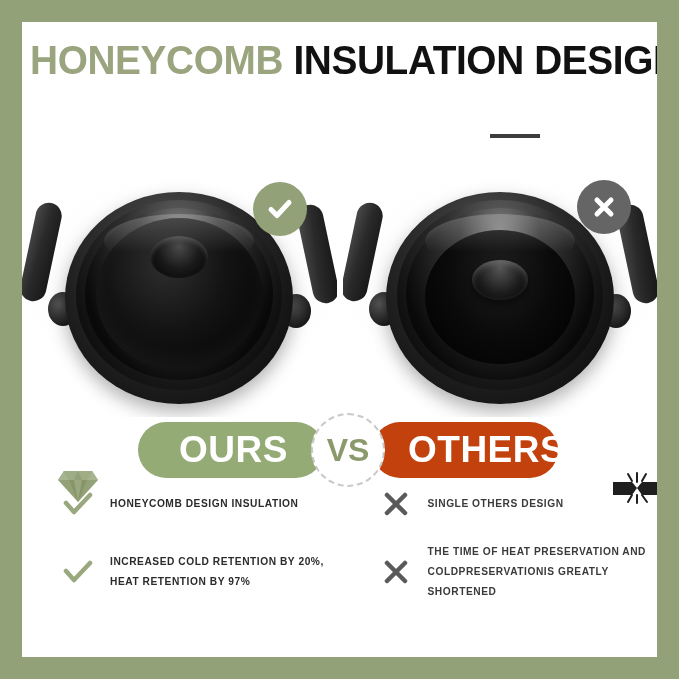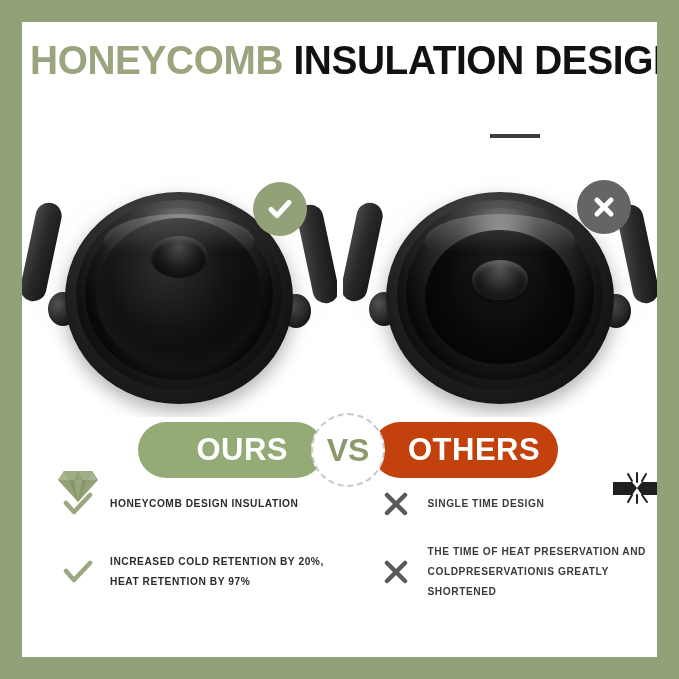--- a/index.html
+++ b/index.html
@@ -159,21 +159,21 @@
     position: absolute;
     left: 116px; top: 400px;
     width: 420px; height: 56px;
     z-index: 10;
   }
   .pill {
     position: absolute;
     top: 0; height: 56px;
     display: flex; align-items: center;
     color: #ffffff;
-    font-size: 31px;
+    font-size: 37px;
     font-weight: 700;
     letter-spacing: 0.5px;
   }
   .pill.ours {
     left: 0; width: 186px;
     background: #94ab76;
     border-radius: 28px;
     justify-content: flex-end;
     padding-right: 36px;
   }
@@ -355,21 +355,21 @@
             <div>HONEYCOMB DESIGN INSULATION</div>
           </div>
         </div>
         <div class="feat-col right">
           <div class="feat-icon">
             <svg width="26" height="24" viewBox="0 0 26 24">
               <path d="M4 3 L22 21 M22 3 L4 21" stroke="#5a5a5a" stroke-width="4.5" fill="none" stroke-linecap="round"></path>
             </svg>
           </div>
           <div class="feat-text">
-            <div>SINGLE TIME DESIGN</div>
+            <div>SINGLE OTHERS DESIGN</div>
           </div>
         </div>
       </div>
 
       <div class="feat-row">
         <div class="feat-col left">
           <div class="feat-icon">
             <svg width="30" height="24" viewBox="0 0 30 24">
               <path d="M3 11 L11 20 L27 3" stroke="#9aa87f" stroke-width="4.5" fill="none" stroke-linecap="round" stroke-linejoin="round"></path>
             </svg>

